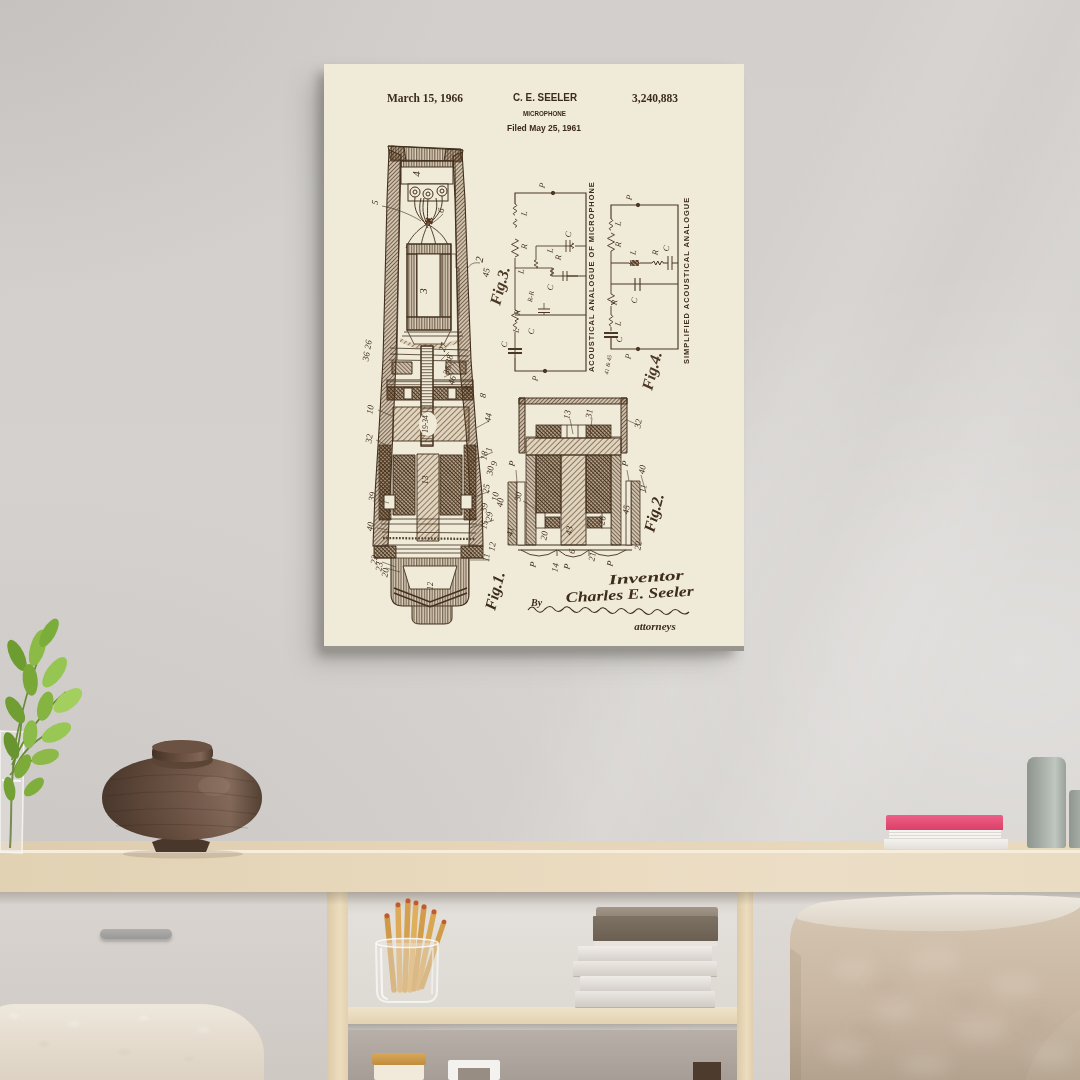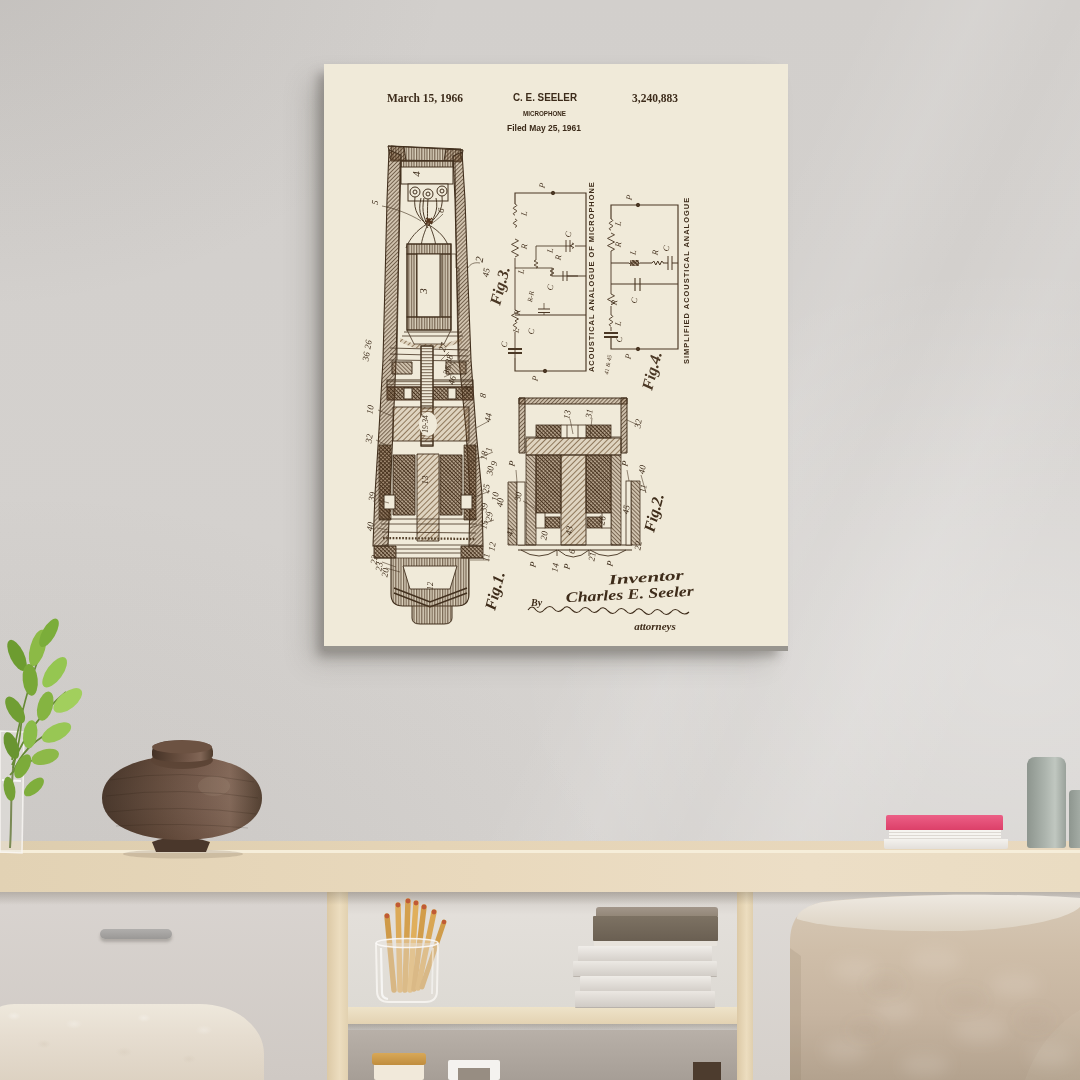--- a/index.html
+++ b/index.html
@@ -7,21 +7,21 @@
     background:
       radial-gradient(820px 640px at 1020px 660px, rgba(255,255,255,.30), rgba(255,255,255,0) 62%),
       linear-gradient(115deg, rgba(0,0,0,0) 55%, rgba(255,255,255,.10) 62%, rgba(0,0,0,0) 68%, rgba(255,255,255,.10) 75%, rgba(0,0,0,0) 82%),
       radial-gradient(700px 500px at -40px -40px, rgba(95,90,85,.13), rgba(95,90,85,0) 70%),
       radial-gradient(900px 800px at 30px 1050px, rgba(95,90,85,.12), rgba(95,90,85,0) 70%),
       linear-gradient(#d2cfcc,#d6d3d0);
     font-family:"Liberation Sans",sans-serif;}
   .abs{position:absolute;}
 
   
-  #poster{left:324px;top:64px;width:464px;height:582px;background:#f0ead9;
+  #poster{left:324px;top:64px;width:420px;height:582px;background:#f0ead9;
     box-shadow:-8px 7px 10px -2px rgba(96,92,87,.45), -18px 14px 24px -4px rgba(96,92,87,.28);
     border-bottom:5px solid #98958f;}
 
   
   #slabTopBand{left:0;top:841px;width:1080px;height:11px;background:linear-gradient(90deg,#ddcdae,#e5d4b6 40%,#e9d9bf);}
   #slabHi{left:0;top:850px;width:1080px;height:3px;background:#f6eeda;}
   #slabFace{left:0;top:853px;width:1080px;height:39px;
     background:linear-gradient(90deg,#e2d2b4,#e9d9bd 45%,#ecdec6 75%,#eadcc2),
     repeating-linear-gradient(180deg, rgba(155,125,80,.10) 0 2px, rgba(0,0,0,0) 2px 5px),repeating-linear-gradient(90deg, rgba(170,140,95,.05) 0 14px, rgba(0,0,0,0) 14px 40px);}
   #slabShadow{left:0;top:892px;width:1080px;height:13px;background:linear-gradient(rgba(88,78,64,.28),rgba(88,78,64,0));}

